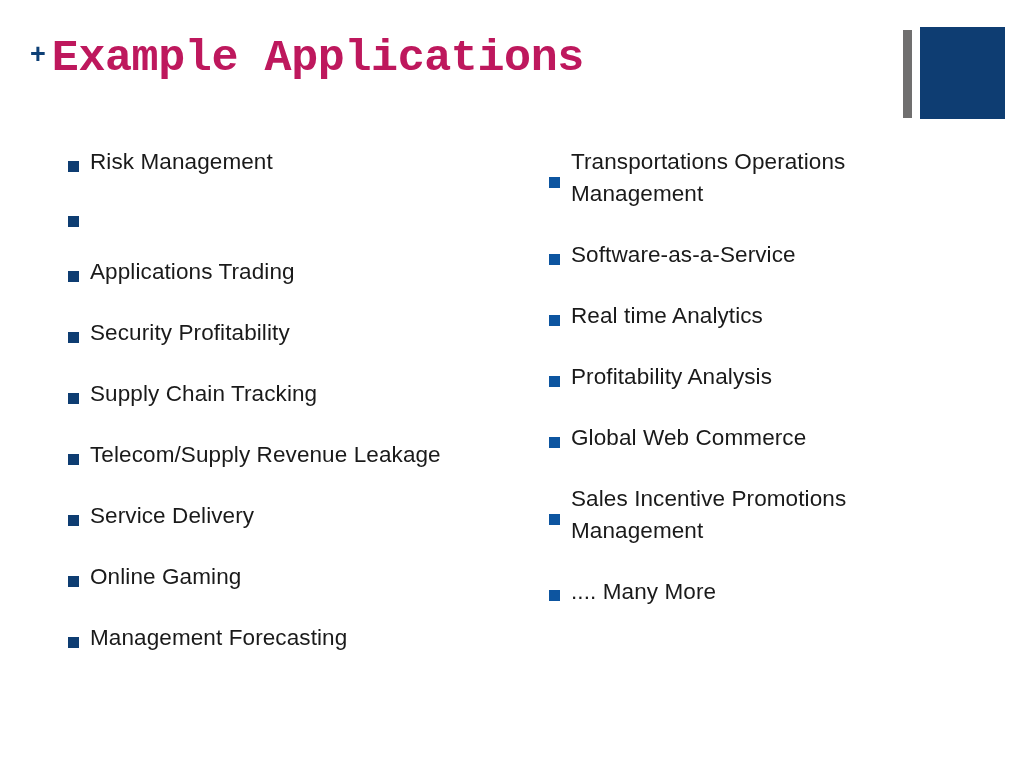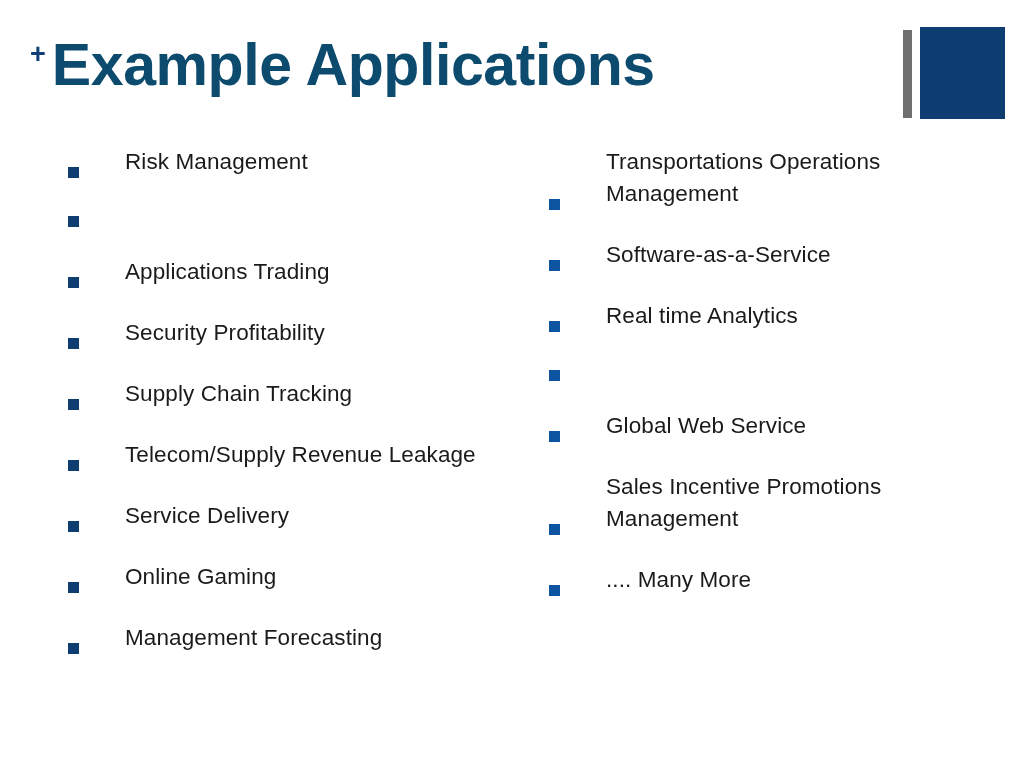--- a/index.html
+++ b/index.html
@@ -53,46 +53,46 @@
   .title-plus {
     font-size: 27px;
     font-weight: bold;
     color: #0e4076;
     line-height: 1;
     margin-top: 5px;
     margin-right: 7px;
     letter-spacing: -1px;
   }
   .title-text {
-    font-size: 59px;
+    font-size: 45px;
     font-weight: bold;
-    color: #0c4a6e;
+    color: #be185d;
     line-height: 1;
     letter-spacing: -0.4px;
+    font-family: Liberation Mono, monospace;
   }
 
   
   .col {
     position: absolute;
     top: 146px;
   }
   .col-left {
     left: 68px;
     width: 455px;
   }
   .col-right {
     left: 549px;
     width: 400px;
   }
 
   .bullet-item {
     display: flex;
-    align-items: flex-end;
+    align-items: center;
     margin-bottom: 29px;
-    gap: 35px;
   }
   .bullet-marker {
     flex: 0 0 auto;
     width: 11px;
     height: 11px;
     background: #0e3d72;
     margin-top: 9px;
     margin-right: 11px;
   }
   .col-right .bullet-marker {
@@ -168,24 +168,25 @@
     <div class="bullet-item">
       <span class="bullet-marker"></span>
       <span class="bullet-label">Software-as-a-Service</span>
     </div>
     <div class="bullet-item">
       <span class="bullet-marker"></span>
       <span class="bullet-label">Real time Analytics</span>
     </div>
     <div class="bullet-item">
       <span class="bullet-marker"></span>
+      <span class="bullet-label">Profitability Analysis</span>
     </div>
     <div class="bullet-item">
       <span class="bullet-marker"></span>
-      <span class="bullet-label">Global Web Service</span>
+      <span class="bullet-label">Global Web Commerce</span>
     </div>
     <div class="bullet-item">
       <span class="bullet-marker"></span>
       <span class="bullet-label">Sales Incentive Promotions Management</span>
     </div>
     <div class="bullet-item">
       <span class="bullet-marker"></span>
       <span class="bullet-label">.... Many More</span>
     </div>
   </div>

